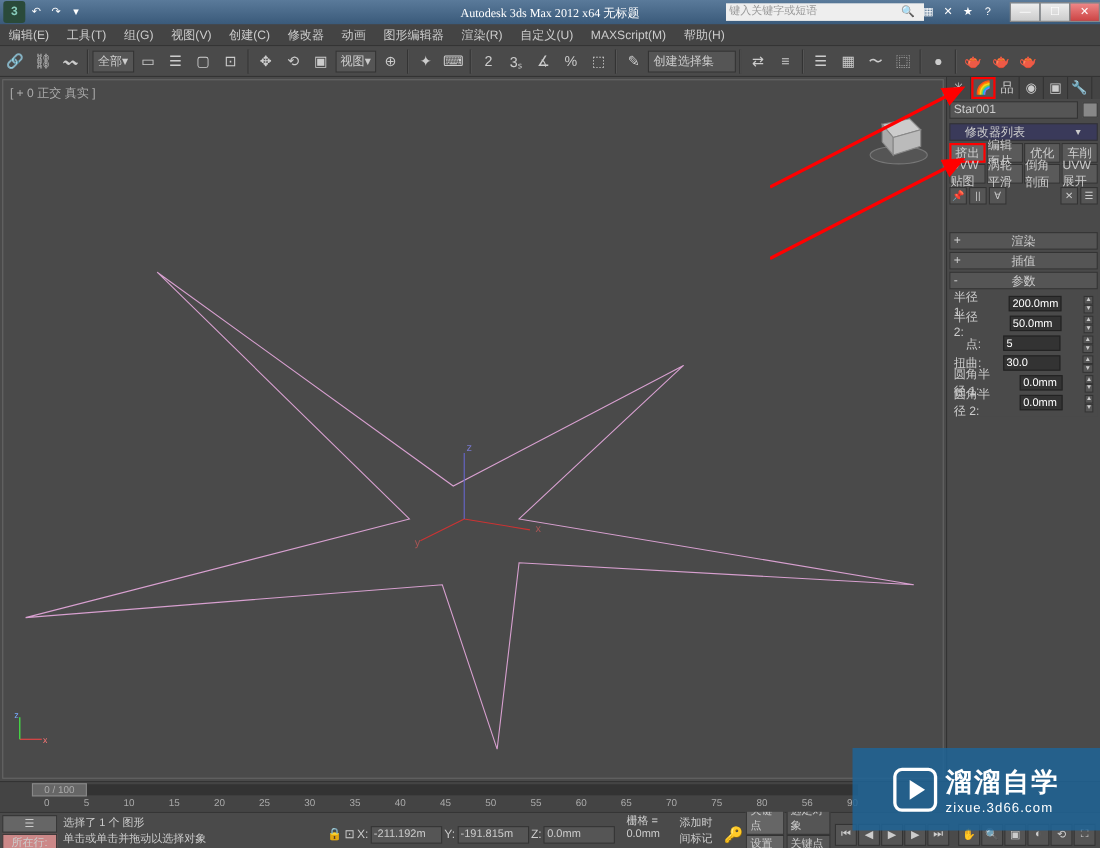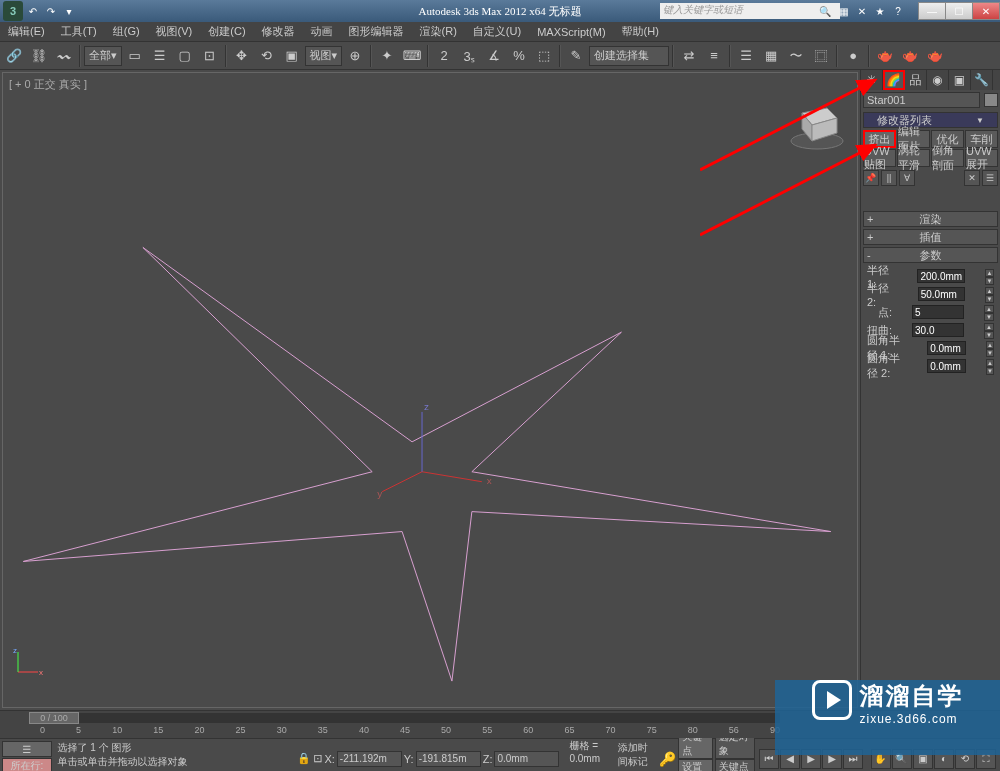--- a/index.html
+++ b/index.html
@@ -1,20 +1,20 @@
 <!DOCTYPE html>
 <html><head>
   <meta charset="utf-8">
   <style>
     * { margin: 0; padding: 0; box-sizing: border-box; font-family: "Microsoft YaHei", Arial, sans-serif; }
     body { width: 1000px; height: 771px; background: #4a4a4a; overflow: hidden; position: relative; }
     .titlebar { height: 22px; background: linear-gradient(#5a7a9a, #3a5a7a); display: flex; align-items: center; color: #fff; font-size: 11px; position: relative; }
     .titlebar .logo { width: 20px; height: 20px; background: #2a4a3a; border-radius: 3px; margin: 0 3px; display:flex; align-items:center; justify-content:center; color:#8cb; font-weight:bold;}
     .titlebar .title-text { position: absolute; left: 50%; transform: translateX(-50%); color: #fff; font-family: Liberation Serif, serif; }
-    .titlebar .search-box { position: absolute; right: 160px; width: 180px; height: 16px; background: #eee; font-size: 10px; color:#999; padding: 0 3px; font-style: italic;}
+    .titlebar .search-box { position: absolute; right: 160px; width: 180px; height: 16px; background: #eee; font-size: 10px; color:#999; padding: 0 3px; }
     .titlebar .win-btns { position: absolute; right: 0; display: flex; }
     .titlebar .win-btn { width: 28px; height: 18px; background: linear-gradient(#eee,#ccc); border: 1px solid #888; margin-left: -1px; display:flex; align-items:center; justify-content:center; font-size:10px;}
     .titlebar .win-btn.close { background: linear-gradient(#e88,#c44); color:#fff;}
     .titlebar .help-icons { position:absolute; right:95px; display:flex; gap:4px;}
     .titlebar .help-icons span{width:14px;height:14px; display:flex;align-items:center;justify-content:center;font-size:10px;color:#fff;}
     .quick-access{position:absolute;left:25px;display:flex;gap:2px;}
     .quick-access span{width:16px;height:16px;display:flex;align-items:center;justify-content:center;font-size:10px;}
 
     .menubar { height: 20px; background: #444; display: flex; align-items: center; font-size: 11px; border-bottom:1px solid #333;}
     .menubar .menu-item { padding: 0 8px; color: #ccc; cursor: default; }
@@ -72,21 +72,21 @@
     .statusbar { height: 40px; background: #4a4a4a; display:flex; font-size:11px; color:#ccc; border-top:1px solid #333;}
     .statusbar .left-btns{width:80px;display:flex;flex-direction:column;padding:2px;gap:1px;}
     .statusbar .left-btns .lbtn{height:16px;background:#c88;border:1px solid #333;font-size:10px;display:flex;align-items:center;justify-content:center;}
     .statusbar .prompts{flex:0 0 240px; display:flex;flex-direction:column;padding:2px 4px; font-size:10px;}
     .statusbar .coords{display:flex;align-items:center;gap:2px; padding:0 4px;}
     .coord-field{width:65px;height:16px;background:#555;border:1px solid #333;font-size:10px;padding:0 2px;display:flex;align-items:center;}
     .statusbar .grid-info{padding:0 6px;font-size:10px;}
     .statusbar .playback{display:flex;align-items:center;gap:1px;margin-left:auto;padding:0 4px;}
     .statusbar .play-btn{width:20px;height:20px;background:#555;border:1px solid #333;display:flex;align-items:center;justify-content:center;font-size:10px;}
 
-    .watermark{position:absolute; right:0; bottom:16px; width:225px; height:75px; background:rgba(30,100,150,0.85);display:flex;align-items:flex-start;justify-content:center;color:#fff;}
+    .watermark{position:absolute; right:0; bottom:16px; width:225px; height:75px; background:rgba(30,100,150,0.85);display:flex;align-items:center;justify-content:center;color:#fff;}
     .watermark .logo-icon{width:40px;height:40px;border:3px solid #fff;border-radius:8px;display:flex;align-items:center;justify-content:center;margin-right:8px;}
     .watermark .logo-icon::before{content:"";width:0;height:0;border-left:14px solid #fff;border-top:9px solid transparent;border-bottom:9px solid transparent;margin-left:4px;}
     .watermark .text-block{display:flex;flex-direction:column;}
     .watermark .cn{font-size:24px;font-weight:bold;letter-spacing:2px;}
     .watermark .en{font-size:12px;letter-spacing:1px;}
 
     .red-arrow{position:absolute;pointer-events:none;}
   </style>
 </head>
 <body>

